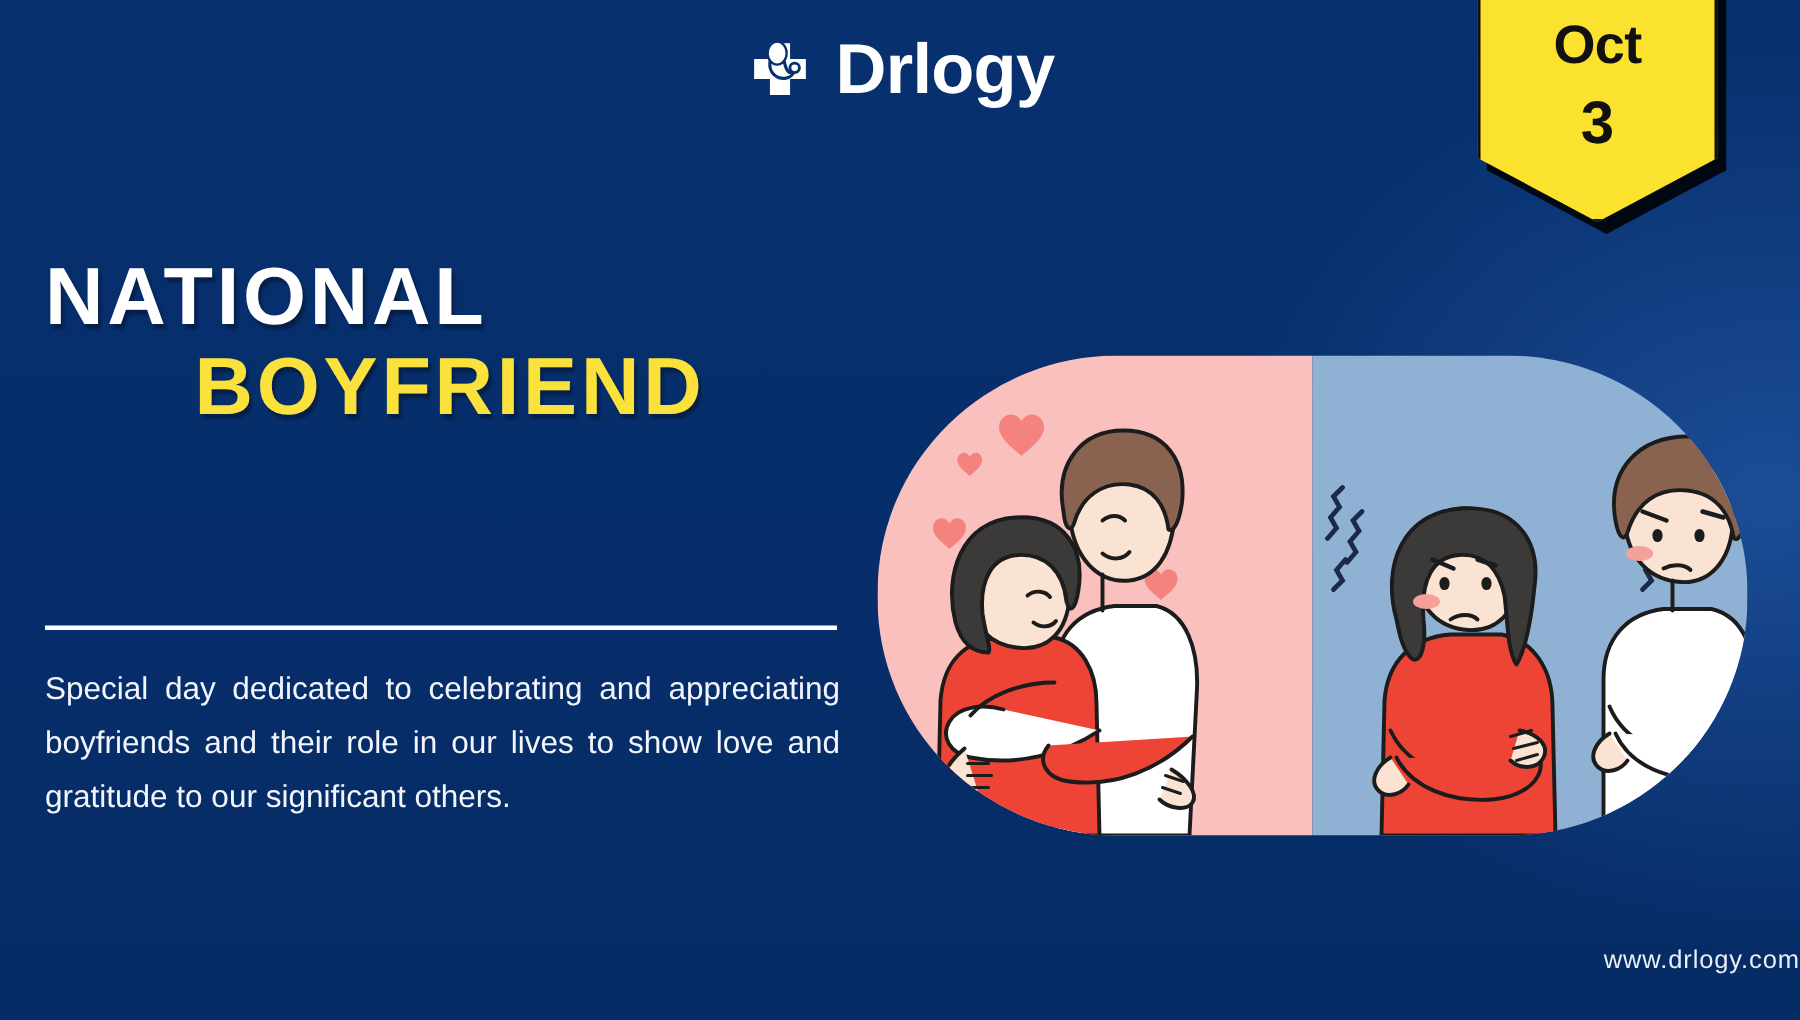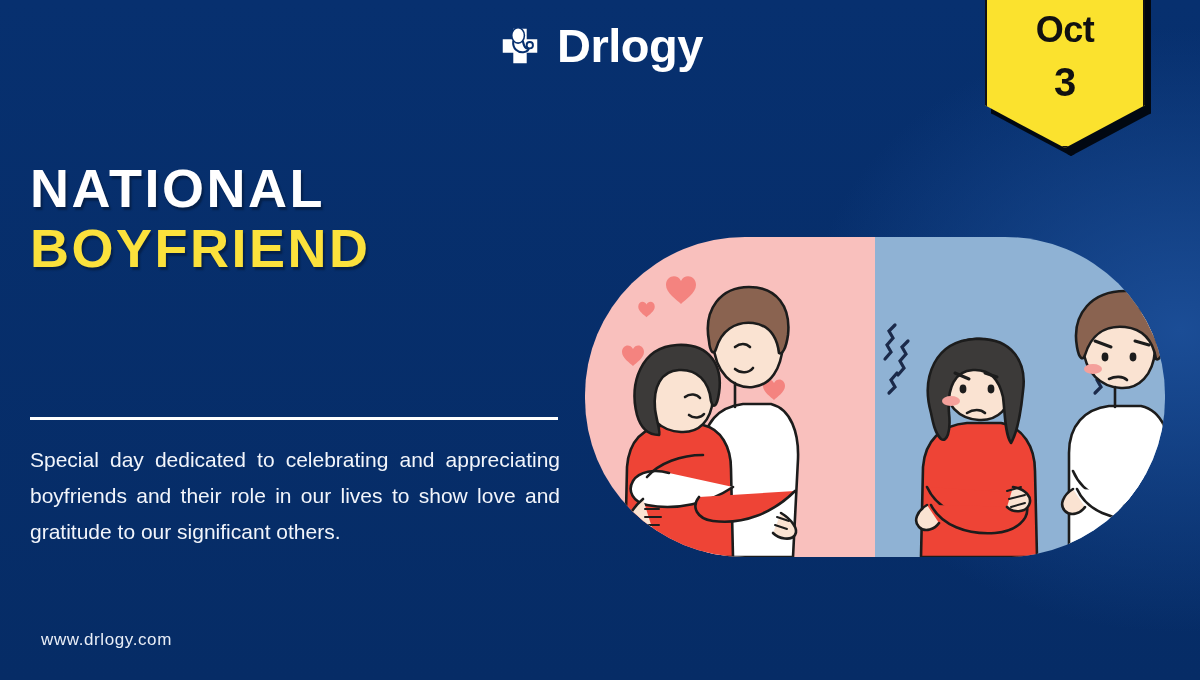--- a/index.html
+++ b/index.html
@@ -57,45 +57,44 @@
 
   
   .headline{ position:absolute; left:30px; top:158px; width:540px; }
   .headline .line{
     font-size:54px;
     font-weight:bold;
     line-height:1.12;
     letter-spacing:2.5px;
     text-shadow:2px 3px 2px rgba(0,0,0,0.32);
   }
-  .line-1{ color:#ffffff; }
-  .line-2{ color:#fbe13c; }
+  .line-1{ color:#ffffff;margin-top:10px; }
+  .line-2{ color:#fbe13c;text-align:center; }
   .line-3{ color:#ffffff; }
 
   .rule{
     position:absolute; left:30px; top:417px;
     width:528px; height:3px; background:#ffffff;
   }
 
   .blurb{
     position:absolute; left:30px; top:442px; width:530px;
     color:#f2f5fb;
     font-size:21px;
     line-height:36px;
     text-align:justify;
     text-justify:inter-word;
   }
 
   .site-url{
     position:absolute; left:0; right:0; top:630px;
-    text-align:left;
+    text-align:right;
     color:#e9eef7;
     font-size:17px;
     letter-spacing:0.6px;
-    padding-left:41px;
   }
 
   
   .illustration{
     position:absolute; left:585px; top:237px;
     width:580px; height:320px;
     border-radius:160px/158px;
     overflow:hidden;
   }
   .half{ position:absolute; top:0; height:100%; width:50%; }

